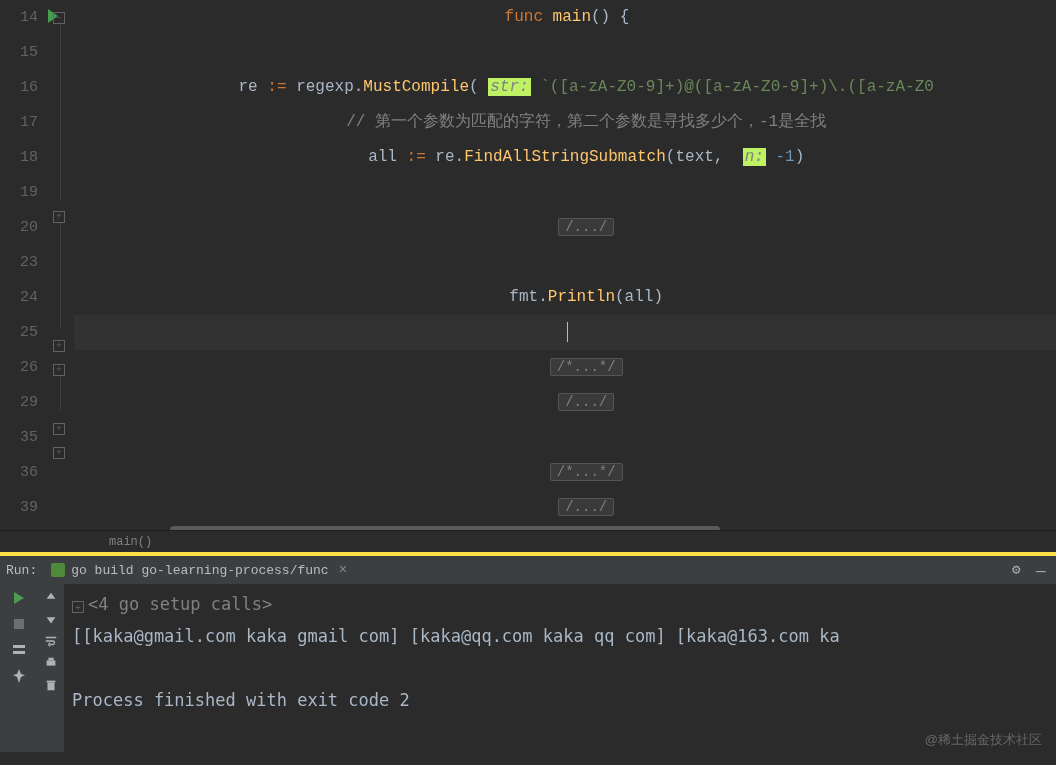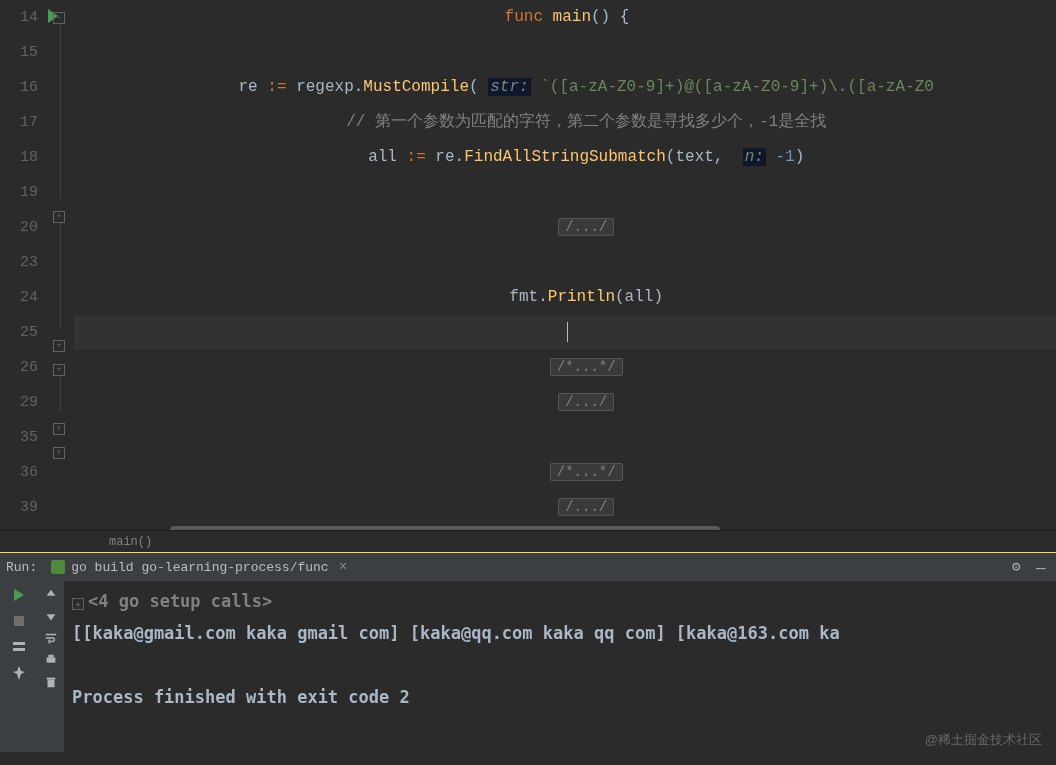--- a/index.html
+++ b/index.html
@@ -12,43 +12,43 @@
 .fold-mark { width:12px; height:12px; border:1px solid #606366; margin:12px auto 0; position:relative; cursor:pointer; font-size:9px; line-height:10px; text-align:center; color:#606366; }
 .fold-line { border-left:1px solid #404040; height:35px; margin-left:16px; }
 .code-area { flex:1; position:relative; overflow:hidden;text-align:center; }
 .code-line { height:35px; line-height:35px; white-space:nowrap; padding-left:4px; }
 .code-line.current { background:#323232; }
 .kw { color:#cc7832; }
 .func { color:#ffc66d; }
 .op { color:#cc7832; }
 .str { color:#6a8759;margin-top:40px; }
 .cmt { color:#808080; }
-.param { color:#808080; font-style:italic; background:#0f172a; padding:0 2px; }
+.param { color:#808080; font-style:italic; background:#bef264; padding:0 2px; }
 .pkg { color:#a9b7c6; }
 .ident { color:#a9b7c6; }
 .num { color:#6897bb; }
 .folded { background:#3a3a3a; border:1px solid #555; padding:0 6px; border-radius:2px; color:#808080; font-size:14px; }
 .cursor { border-left:1px solid #bbb; height:20px; display:inline-block; vertical-align:middle; }
 .breadcrumb { height:22px; background:#2b2b2b; color:#808080; font-size:12px; padding-left:109px; line-height:22px; border-top:1px solid #1e1e1e; }
 .scrollbar-h { height:10px; background:#2b2b2b; position:relative; margin:0 0 0 76px; }
 .scroll-thumb { position:absolute; left:20px; width:550px; height:8px; background:#5a5a5a; border-radius:4px; top:1px; }
-.run-panel { background:#2b2b2b; border-top:1px solid #fde047; height:200px; display:flex; flex-direction:column; }
+.run-panel { background:#2b2b2b; border-top:4px solid #fde047; height:200px; display:flex; flex-direction:column; }
 .run-header { height:28px; background:#3c3f41; display:flex; align-items:center; padding:0 6px; font-size:13px; color:#bbbbbb; }
 .run-label { color:#bbb; margin-right:8px; }
 .run-tab { display:flex; align-items:center; gap:6px; padding:2px 6px; background:#3c3f41; }
 .tab-icon { width:14px; height:14px; background:#4e8a3a; border-radius:2px; }
 .close-x { color:#888; cursor:pointer; font-size:14px; margin-left:4px; }
 .run-header-right { margin-left:auto; display:flex; gap:10px; align-items:center; }
 .gear-icon { width:14px; height:14px; color:#aaa; font-size:14px; line-height:14px; cursor:pointer; }
 .minimize-icon { width:14px; height:14px; color:#aaa; cursor:pointer; font-size:16px; }
 .run-body { flex:1; display:flex; }
 .run-toolbar { width:38px; background:#3c3f41; display:flex; flex-direction:column; align-items:center; padding-top:6px; gap:10px; }
 .tool-icon { width:16px; height:16px; cursor:pointer; }
 .run-toolbar2 { width:26px; background:#3c3f41; display:flex; flex-direction:column; align-items:center; padding-top:6px; gap:8px; }
-.output { flex:1; background:#2b2b2b; padding:4px 8px; font-size:17px; line-height:32px; color:#a9b7c6; font-family:"Consolas",monospace; white-space:nowrap; overflow:hidden;font-weight:bold; }
+.output { flex:1; background:#2b2b2b; padding:4px 8px; font-size:17px; line-height:32px; color:#a9b7c6; font-family:"Consolas",monospace; white-space:nowrap; overflow:hidden; }
 .output .setup { color:#808080; }
 .watermark { position:absolute; right:14px; bottom:16px; color:#666; font-size:13px; font-family:sans-serif; }
 </style>
 </head>
 <body>
 
 <div class="editor">
   <div class="gutter">
     <div class="gutter-line"><span>14</span><span class="run-icon"></span></div>
     <div class="gutter-line">15</div>

